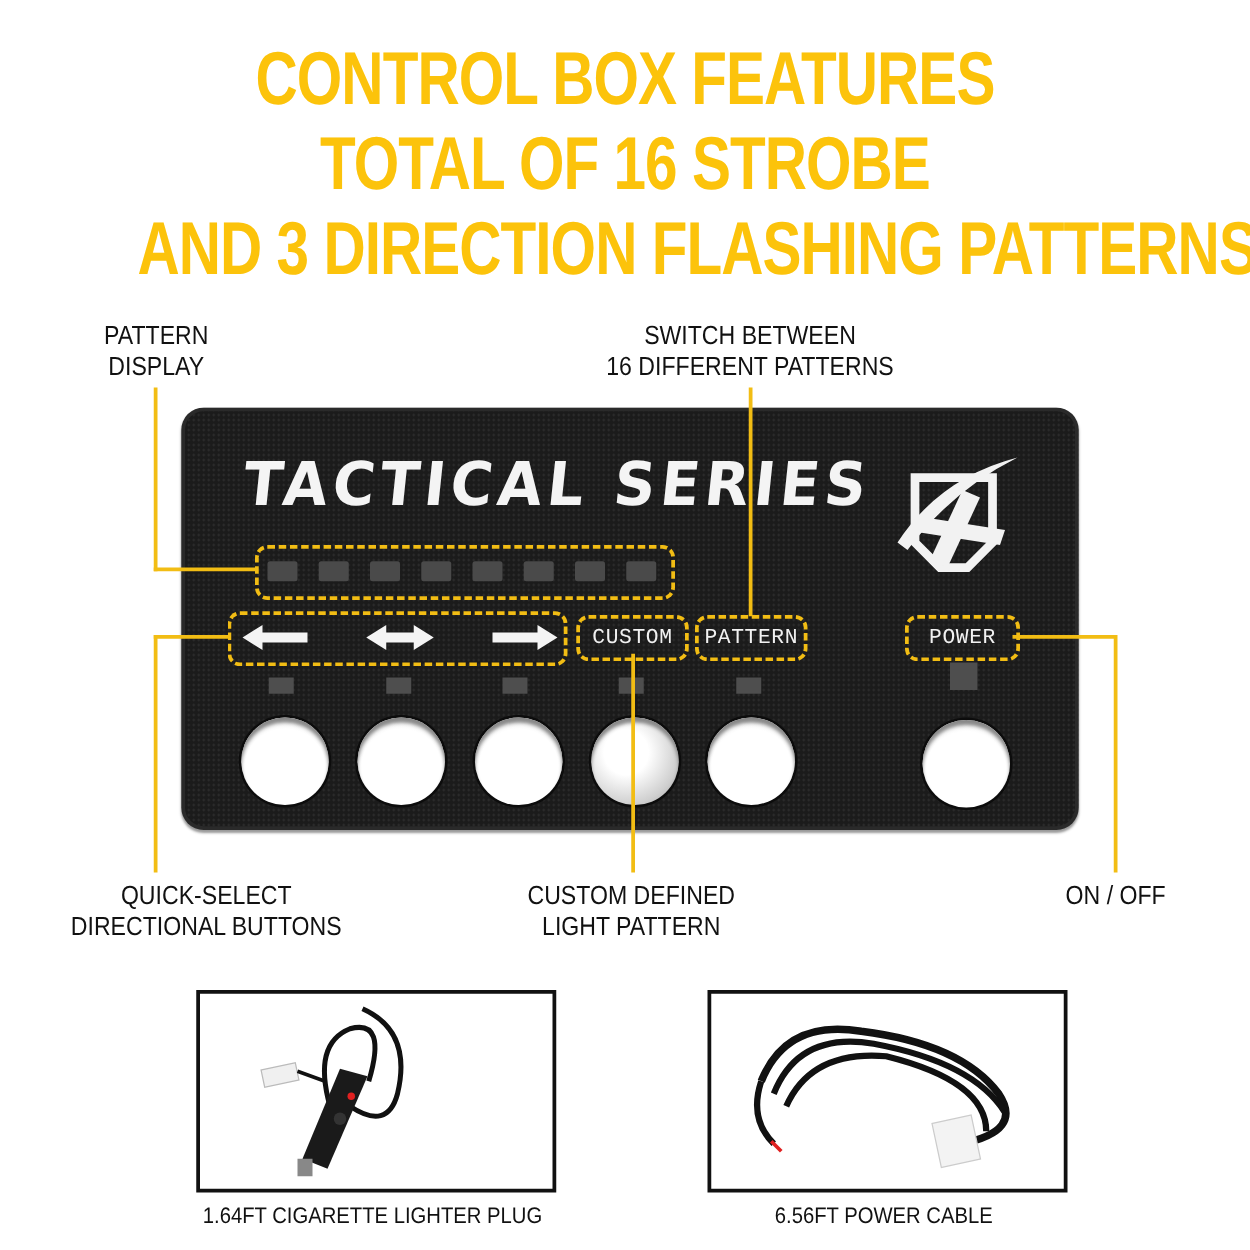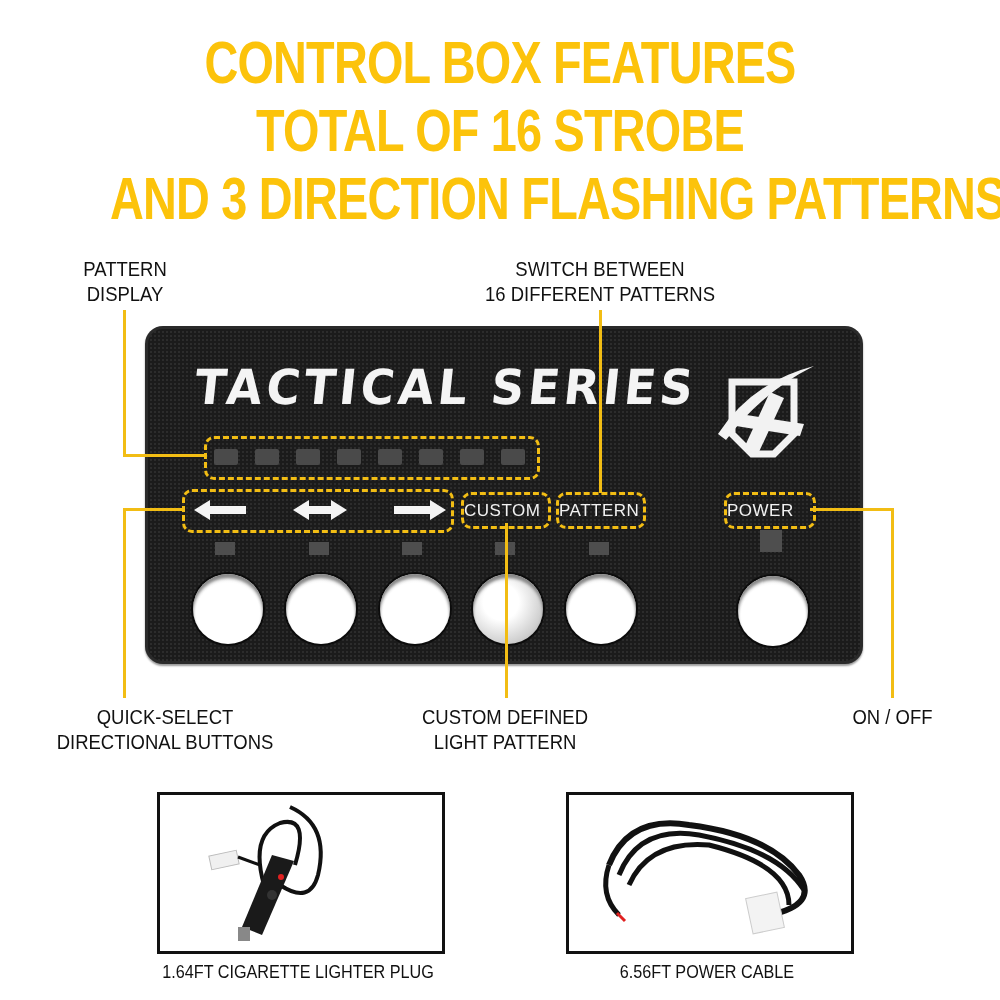--- a/index.html
+++ b/index.html
@@ -19,21 +19,21 @@
          background-image: radial-gradient(#2c2c2c 1px, transparent 1px);
          background-size:4px 4px; }
   .brand { left:195px; top:360px; color:#f4f4f4; font-family:"DejaVu Sans", sans-serif;
            font-weight:bold; font-size:46px; letter-spacing:4px; transform:skewX(-6deg) scaleY(1.05);
            white-space:nowrap; }
   .dash { border:3px dashed #f2bd14; border-radius:10px; }
   .led { width:24px; height:16px; background:#4a4a4a; border-radius:2px; }
   .led-sm { width:20px; height:13px; background:#4e4e4e; }
   .btn { width:70px; height:70px; border-radius:50%; background:radial-gradient(circle at 50% 60%, #ffffff 60%, #e6e6e6 80%, #bdbdbd 100%);
          box-shadow: inset 0 4px 3px #888, 0 0 0 2px #0c0c0c; }
-  .tag { color:#f1f1f1; font-size:17px; font-family:Liberation Sans, sans-serif; letter-spacing:0.5px; }
+  .tag { color:#f1f1f1; font-size:17px; font-family:Liberation Mono, monospace; letter-spacing:0.5px; text-align:center; }
   .accessory { border:3px solid #111; background:#fff; }
   .cap { color:#111; font-size:18px; text-align:center; white-space:nowrap; transform:scaleX(0.9); }
 </style>
 </head>
 <body>
 
 <div class="abs headline" style="top:32px;">CONTROL BOX FEATURES</div>
 <div class="abs headline" style="top:100px;">TOTAL OF 16 STROBE</div>
 <div class="abs headline" style="top:168px;">AND 3 DIRECTION FLASHING PATTERNS</div>
 

